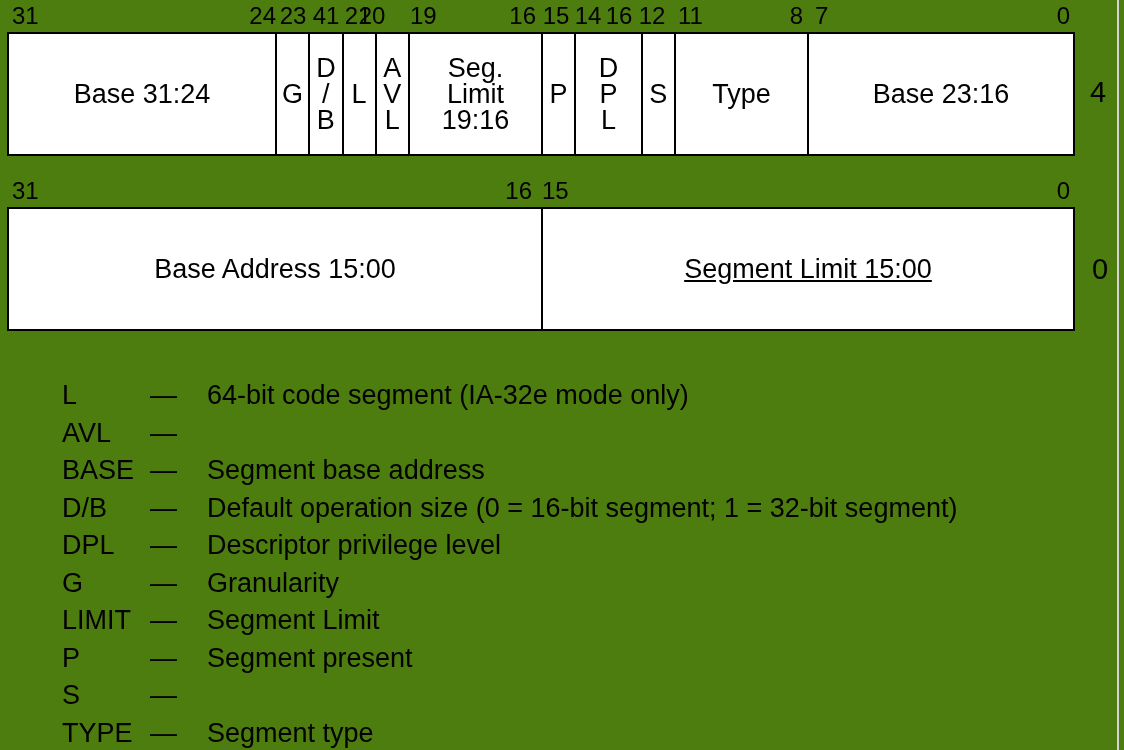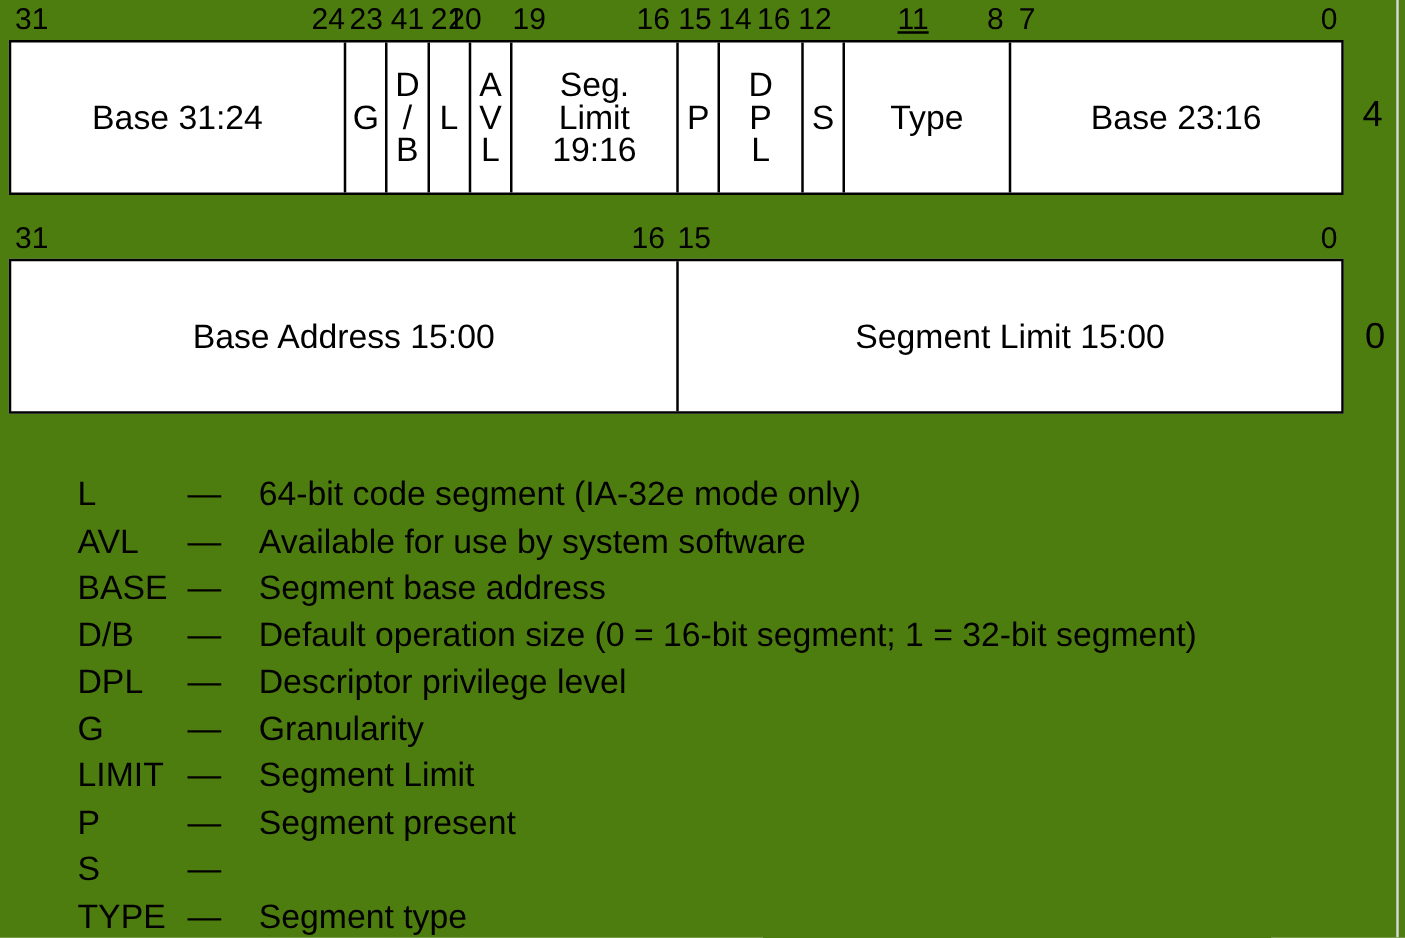--- a/index.html
+++ b/index.html
@@ -83,21 +83,21 @@
   <span class="bitnum ca" style="left:293px; top:3px;">23</span>
   <span class="bitnum ca" style="left:326px; top:3px;">41</span>
   <span class="bitnum ca" style="left:358px; top:3px;">21</span>
   <span class="bitnum ca" style="left:372px; top:3px;">20</span>
   <span class="bitnum" style="left:410px; top:3px;">19</span>
   <span class="bitnum ra" style="left:536px; top:3px;">16</span>
   <span class="bitnum ca" style="left:556px; top:3px;">15</span>
   <span class="bitnum ca" style="left:588px; top:3px;">14</span>
   <span class="bitnum ca" style="left:619px; top:3px;">16</span>
   <span class="bitnum ca" style="left:652px; top:3px;">12</span>
-  <span class="bitnum" style="left:718px; top:3px;text-decoration:underline;">11</span>
+  <span class="bitnum" style="left:678px; top:3px;">11</span>
   <span class="bitnum ra" style="left:803px; top:3px;">8</span>
   <span class="bitnum" style="left:815px; top:3px;">7</span>
   <span class="bitnum ra" style="left:1070px;top:3px;">0</span>
 
   <div class="bitbox" style="top:32px;">
     <div class="cell" style="width:25%;">Base 31:24</div>
     <div class="cell" style="width:3.125%;">G</div>
     <div class="cell" style="width:3.125%;">D
 /
 B</div>
@@ -118,34 +118,33 @@
   </div>
   <span class="offset-num" style="left:1090px; top:77px;">4</span>
 
   <span class="bitnum" style="left:12px;  top:178px;">31</span>
   <span class="bitnum ra" style="left:532px; top:178px;">16</span>
   <span class="bitnum" style="left:542px; top:178px;">15</span>
   <span class="bitnum ra" style="left:1070px;top:178px;">0</span>
 
   <div class="bitbox" style="top:207px;">
     <div class="cell" style="width:50%;">Base Address 15:00</div>
-    <div class="cell" style="width:50%;">Segment Limit 15:00</div>
+    <div class="cell" style="width:50%;text-decoration:underline;">Segment Limit 15:00</div>
   </div>
   <span class="offset-num" style="left:1092px; top:254px;">0</span>
 
   <div class="legend">
     <div class="legend-row">
       <span class="legend-term">L</span>
         <span class="legend-dash">—</span>
         <span class="legend-def">64-bit code segment (IA-32e mode only)</span>
     </div>
     <div class="legend-row">
       <span class="legend-term">AVL</span>
         <span class="legend-dash">—</span>
-        <span class="legend-def">Available for use by system software</span>
     </div>
     <div class="legend-row">
       <span class="legend-term">BASE</span>
         <span class="legend-dash">—</span>
         <span class="legend-def">Segment base address</span>
     </div>
     <div class="legend-row">
       <span class="legend-term">D/B</span>
         <span class="legend-dash">—</span>
         <span class="legend-def">Default operation size (0 = 16-bit segment; 1 = 32-bit segment)</span>

